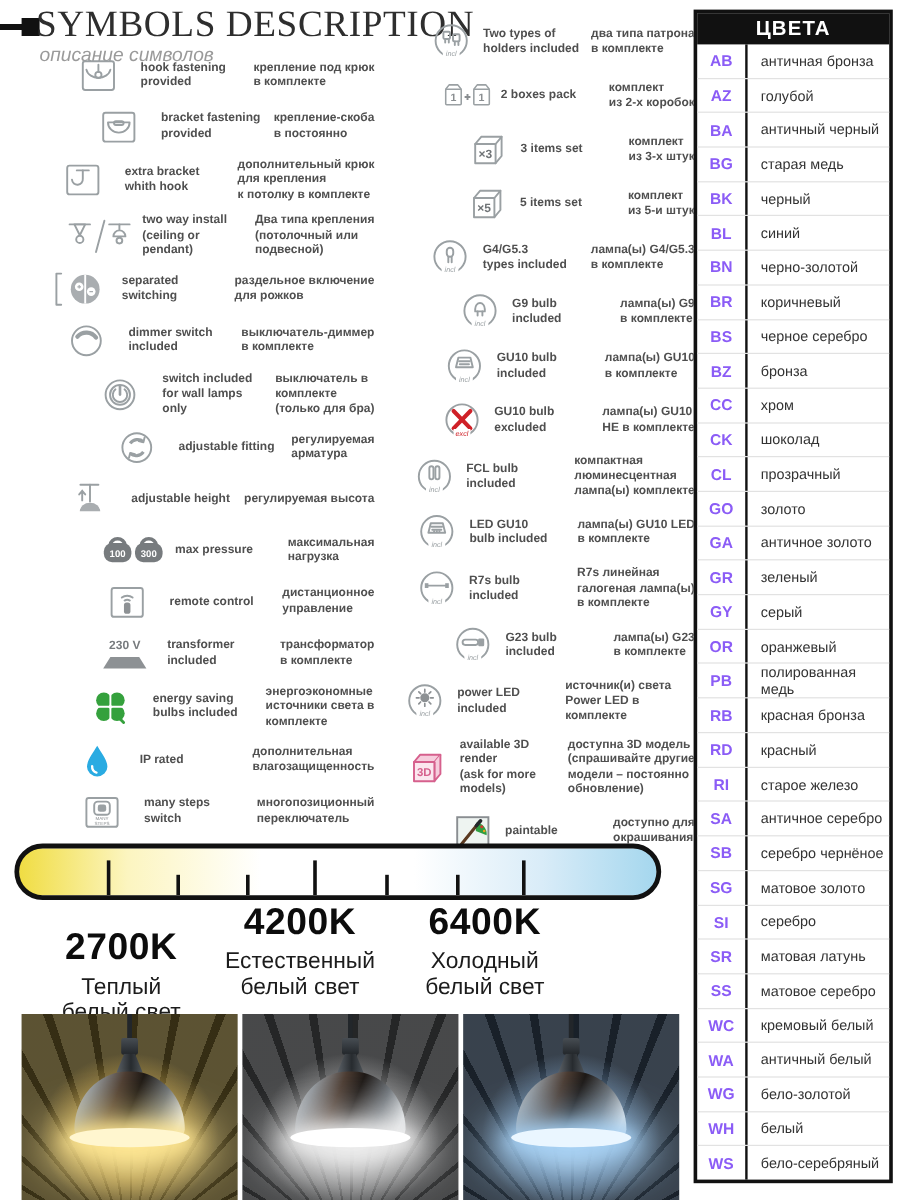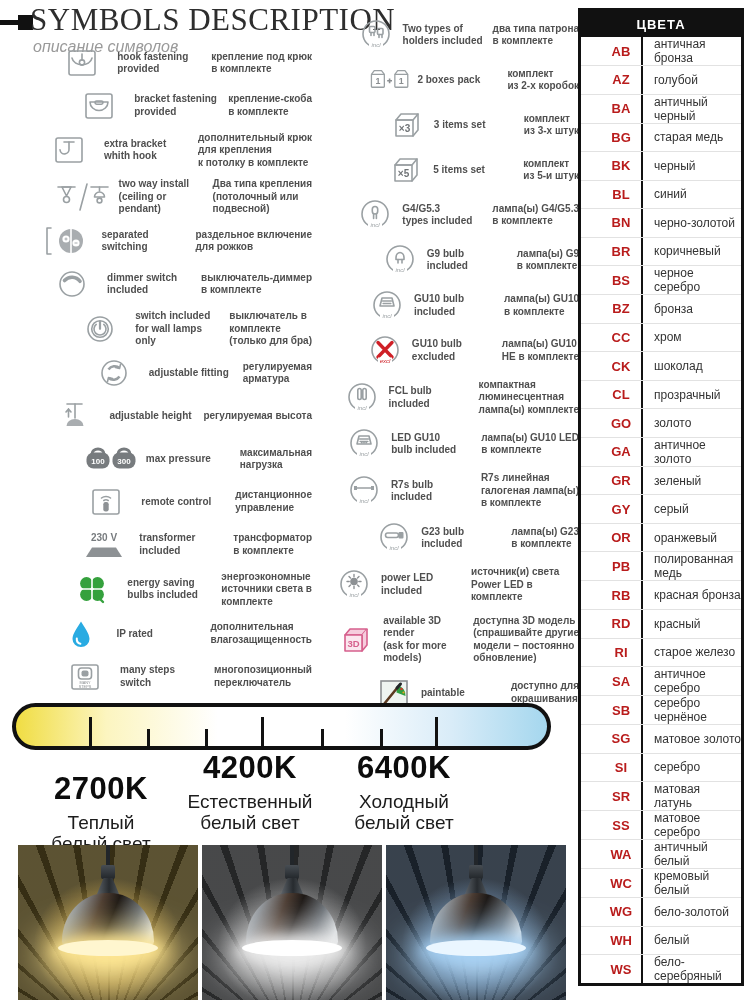--- a/index.html
+++ b/index.html
@@ -25,27 +25,27 @@
           line-height:1.25;white-space:pre-line;}
   #col-mid .sym-en{flex:0 0 84px;}
   .sym-ru{flex:1;margin-left:6px;font-size:10px;font-weight:bold;color:#4f4f4f;
           line-height:1.25;white-space:pre-line;}
   svg{display:block;}
   svg text{font-family:"Liberation Sans",sans-serif;}
 
   
   .colors{position:absolute;left:578px;top:8px;width:166px;height:978px;border:3px solid #111;
           box-sizing:border-box;display:flex;flex-direction:column;background:#fff;}
-  .colors-head{flex:0 0 26px;background:#111;color:#fff;font-weight:bold;font-size:13px;
+  .colors-head{flex:0 0 26px;background:#111;color:#fff;font-weight:bold;font-size:17px;
                display:flex;align-items:center;justify-content:center;letter-spacing:1px;}
   #colors-body{flex:1;display:flex;flex-direction:column;}
   .color-row{flex:1;display:flex;align-items:stretch;border-bottom:1px solid #e2e2e2;}
   .color-row:last-child{border-bottom:none;}
   .color-code{flex:0 0 40px;display:flex;align-items:center;justify-content:center;
-              font-weight:bold;font-size:13px;color:#b91c1c;margin-left:20px;}
+              font-weight:bold;font-size:13px;color:#8b5cf6;}
   .color-name{flex:1;display:flex;align-items:center;padding-left:11px;border-left:2px solid #111;
               font-size:12px;color:#333;}
 
   
   .temp-bar{position:absolute;left:12px;top:703px;width:531px;height:39px;border:4px solid #111;
             border-radius:26px;box-sizing:content-box;overflow:hidden;}
   .tick{position:absolute;bottom:0;width:3px;background:#111;}
   .tick.major{height:29px;}
   .tick.minor{height:17px;}
   .temp-label{position:absolute;width:190px;text-align:center;top:750px;}
@@ -104,21 +104,21 @@
         <div class="sym-icon">
           <svg width="36" height="34" viewBox="0 0 34 34">
             <rect x="4" y="5" width="26" height="24" rx="2" stroke="#9aa0a3" stroke-width="1.6" fill="none" stroke-linecap="round" stroke-linejoin="round"></rect>
             <path d="M8 13 a9 8.5 0 0 0 18 0 z" stroke="#9aa0a3" stroke-width="1.6" fill="none" stroke-linecap="round" stroke-linejoin="round"></path>
             <rect x="13" y="12" width="8" height="3.2" rx="1.6" stroke="#9aa0a3" stroke-width="1.6" fill="none" stroke-linecap="round" stroke-linejoin="round"></rect>
           </svg>
         </div>
         <div class="sym-en">bracket fastening
 provided</div>
         <div class="sym-ru">крепление-скоба
-в комплекте</div>
+в постоянно</div>
       </div>
       <div class="sym-row">
         <div class="sym-icon">
           <svg width="36" height="34" viewBox="0 0 34 34">
             <rect x="4" y="5" width="26" height="24" rx="2" stroke="#9aa0a3" stroke-width="1.6" fill="none" stroke-linecap="round" stroke-linejoin="round"></rect>
             <path d="M12 9 h10" stroke="#9aa0a3" stroke-width="1.6" fill="none" stroke-linecap="round" stroke-linejoin="round"></path>
             <path d="M17 9 v7 a4.5 4.5 0 1 1 -9 .8" stroke="#9aa0a3" stroke-width="1.6" fill="none" stroke-linecap="round" stroke-linejoin="round"></path>
           </svg>
         </div>
         <div class="sym-en">extra bracket
@@ -651,26 +651,26 @@
         </div>
         <div class="color-row">
           <div class="color-code">SR</div>
           <div class="color-name">матовая латунь</div>
         </div>
         <div class="color-row">
           <div class="color-code">SS</div>
           <div class="color-name">матовое серебро</div>
         </div>
         <div class="color-row">
+          <div class="color-code">WC</div>
+          <div class="color-name">кремовый белый</div>
+        </div>
+        <div class="color-row">
           <div class="color-code">WA</div>
           <div class="color-name">античный белый</div>
-        </div>
-        <div class="color-row">
-          <div class="color-code">WC</div>
-          <div class="color-name">кремовый белый</div>
         </div>
         <div class="color-row">
           <div class="color-code">WG</div>
           <div class="color-name">бело-золотой</div>
         </div>
         <div class="color-row">
           <div class="color-code">WH</div>
           <div class="color-name">белый</div>
         </div>
         <div class="color-row">

